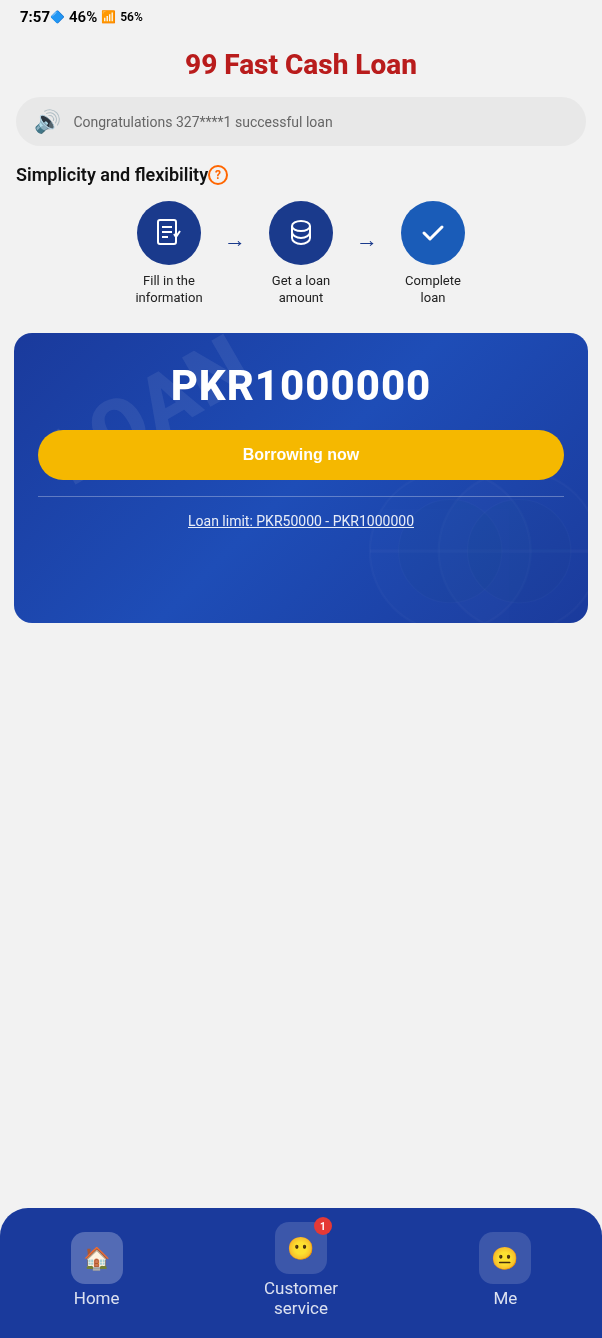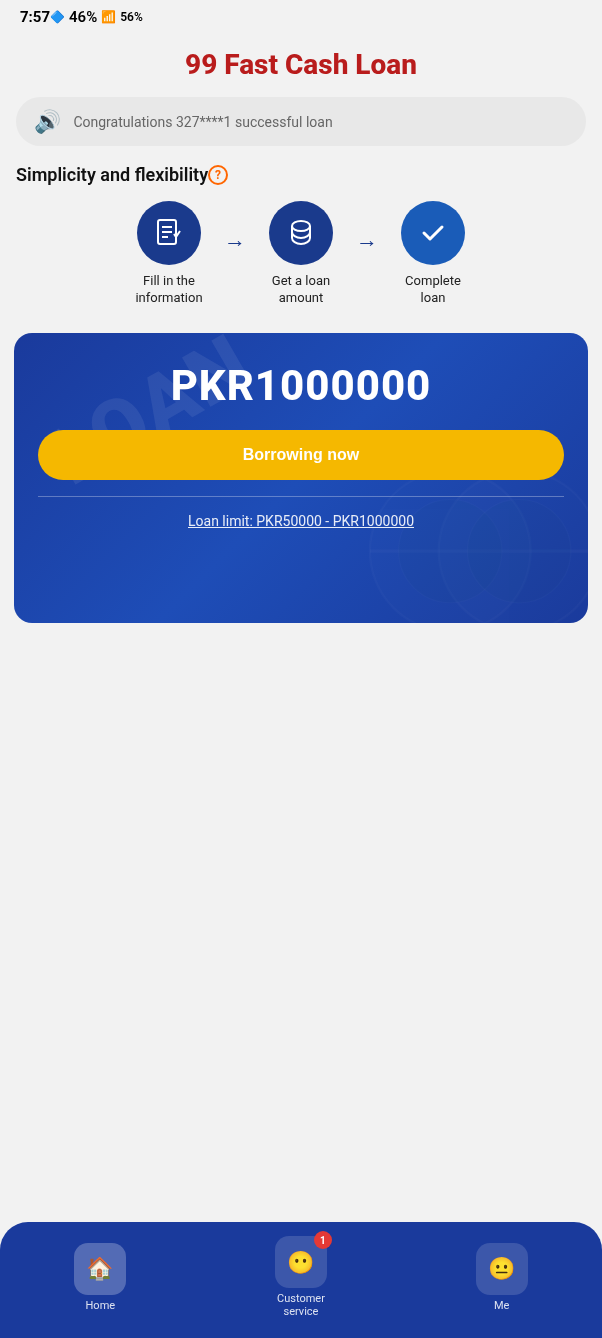--- a/index.html
+++ b/index.html
@@ -224,21 +224,21 @@
       justify-content: center;
       font-size: 22px;
       color: white;
       position: relative;
     }
     .nav-icon-box.active {
       background: rgba(255,255,255,0.25);
     }
     .nav-label {
       color: rgba(255,255,255,0.85);
-      font-size: 11px;
+      font-size: 17px;
       text-align: center;
     }
     .nav-badge {
       position: absolute;
       top: -5px;
       right: -5px;
       background: #e53935;
       color: white;
       font-size: 10px;
       font-weight: 700;

